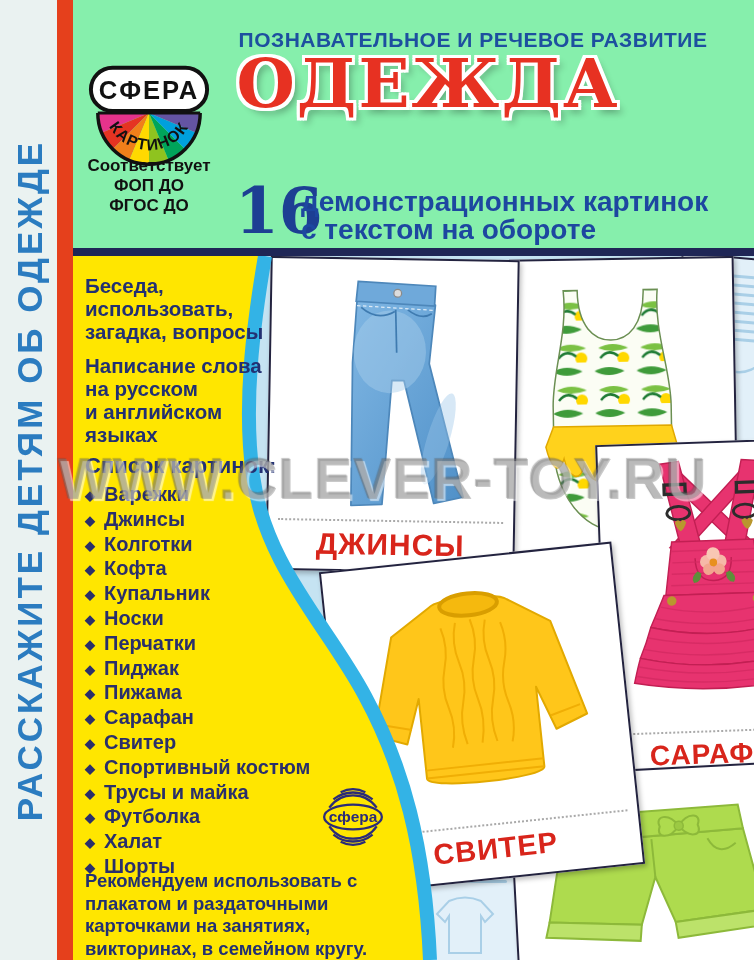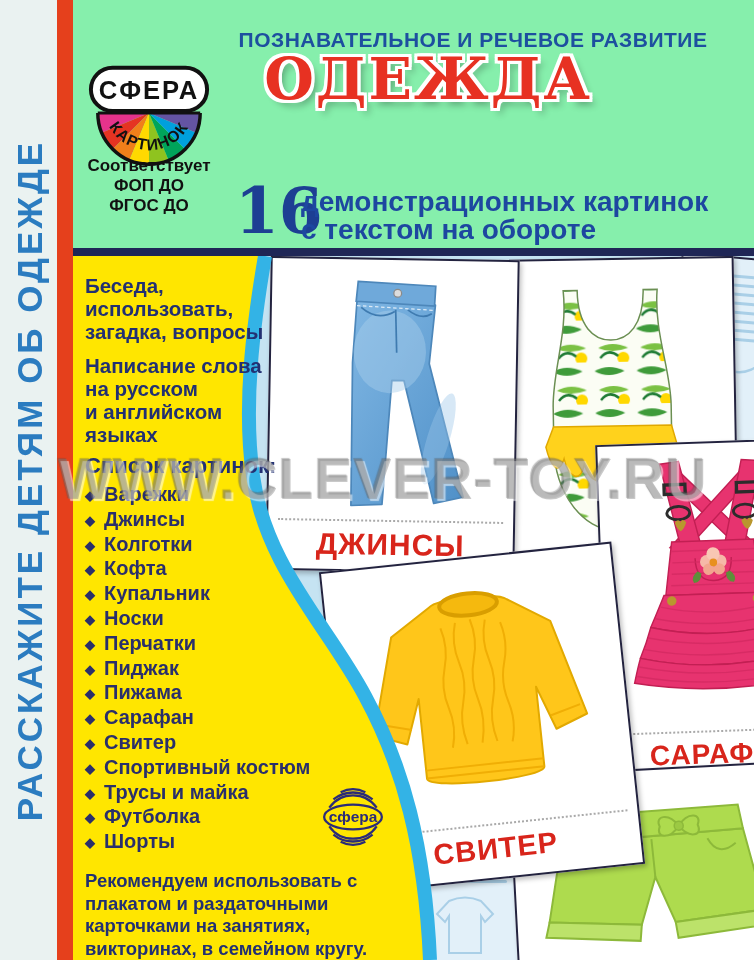--- a/index.html
+++ b/index.html
@@ -13,21 +13,21 @@
   .red-stripe{position:absolute;left:57px;top:0;width:16px;height:960px;background:#e5401c;}
   
   .main{position:absolute;left:73px;top:0;width:681px;height:960px;}
   .header{position:absolute;left:0;top:0;width:681px;height:248px;background:#86efac;}
   .category-line{position:absolute;left:130px;top:28px;width:540px;text-align:center;
     font-size:21px;font-weight:bold;color:#1d4f9f;letter-spacing:.5px;}
   .brand-logo{position:absolute;left:12px;top:54px;}
   .compliance{position:absolute;left:2px;top:156px;width:148px;text-align:center;
     font-size:17px;font-weight:800;color:#111;line-height:20px;}
   .title{position:absolute;left:118px;top:50px;width:474px;text-align:center;
-    font-family:"DejaVu Serif",serif;font-weight:900;font-size:57px;line-height:1;
+    font-family:"DejaVu Serif",serif;font-weight:900;font-size:67px;line-height:1;
     color:#e73122;letter-spacing:2px;
     text-shadow:3px 0 0 #fff,-3px 0 0 #fff,0 3px 0 #fff,0 -3px 0 #fff,
       3px 3px 0 #fff,-3px 3px 0 #fff,3px -3px 0 #fff,-3px -3px 0 #fff,5px 6px 7px rgba(0,0,0,.3);}
   .issue{position:absolute;left:118px;top:138px;width:474px;text-align:center;
     font-family:"DejaVu Serif",serif;font-weight:900;font-size:42px;color:#e73122;letter-spacing:1px;
     text-shadow:2px 0 0 #fff,-2px 0 0 #fff,0 2px 0 #fff,0 -2px 0 #fff,
       2px 2px 0 #fff,-2px 2px 0 #fff,2px -2px 0 #fff,-2px -2px 0 #fff,4px 4px 5px rgba(0,0,0,.3);}
   .count{position:absolute;left:146px;top:180px;font-family:"DejaVu Serif",serif;
     font-weight:700;font-size:63px;line-height:1;color:#1d3f93;margin-left:16px;}
   .count-caption{position:absolute;left:228px;top:188px;font-size:28px;font-weight:800;
@@ -280,20 +280,21 @@
         <li><span class="blt">◆</span><span>Купальник</span></li>
         <li><span class="blt">◆</span><span>Носки</span></li>
         <li><span class="blt">◆</span><span>Перчатки</span></li>
         <li><span class="blt">◆</span><span>Пиджак</span></li>
         <li><span class="blt">◆</span><span>Пижама</span></li>
         <li><span class="blt">◆</span><span>Сарафан</span></li>
         <li><span class="blt">◆</span><span>Свитер</span></li>
         <li><span class="blt">◆</span><span>Спортивный костюм</span></li>
         <li><span class="blt">◆</span><span>Трусы и майка</span></li>
         <li><span class="blt">◆</span><span>Футболка</span></li>
+        <li><span class="blt">◆</span><span>Халат</span></li>
         <li><span class="blt">◆</span><span>Шорты</span></li>
       </ul>
 
       <div class="publisher" style="left:246px;top:527px;">
         <svg width="68" height="68" viewBox="0 0 66 66">
           <g fill="none" stroke="#2b2b78" stroke-width="2.2">
             <path d="M10,24 A28,28 0 0 1 56,24"></path>
             <path d="M14,16 A30,30 0 0 1 52,16"></path>
             <path d="M21,9 A26,26 0 0 1 45,9"></path>
             <path d="M10,42 A28,28 0 0 0 56,42"></path>

